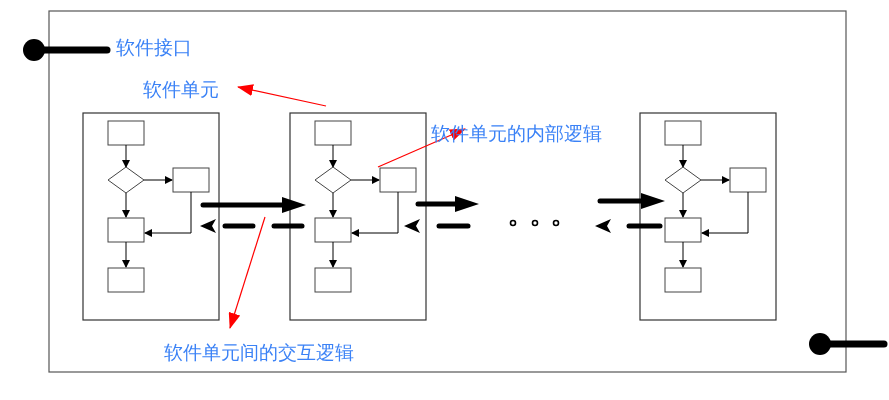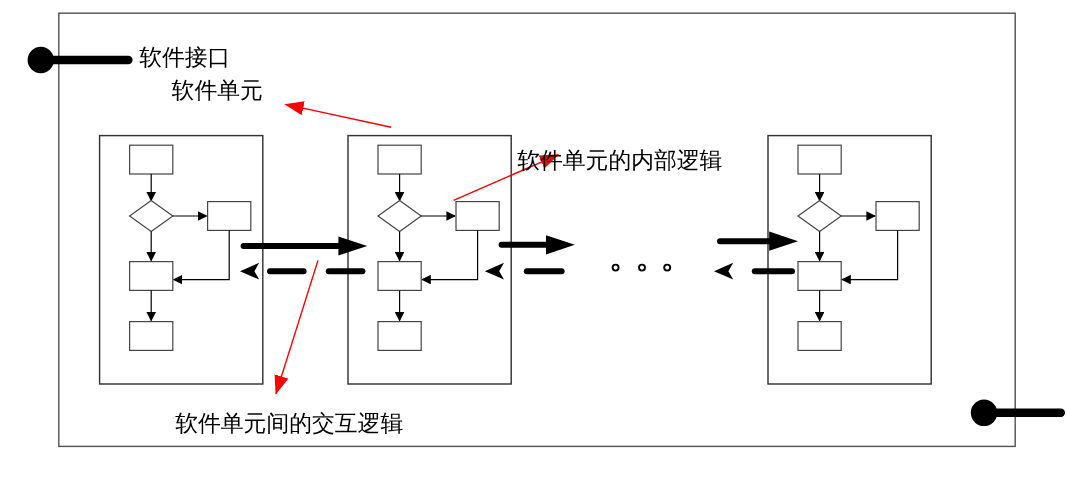--- a/index.html
+++ b/index.html
@@ -1,18 +1,18 @@
 <!DOCTYPE html>
 <html><head>
 <meta charset="utf-8">
 <style>
   html,body{margin:0;padding:0;background:#fff;}
   body{width:889px;height:400px;position:relative;overflow:hidden;font-family:"DejaVu Sans",sans-serif;}
   svg{position:absolute;left:0;top:0;}
-  .lbl{position:absolute;font-size:19px;color:#000000;white-space:nowrap;font-family:"DejaVu Sans",sans-serif;}
+  .lbl{position:absolute;font-size:19px;color:#3b82f6;white-space:nowrap;font-family:"DejaVu Sans",sans-serif;}
 </style>
 </head>
 <body>
 
 <svg id="diagram" width="889" height="400" viewBox="0 0 889 400">
   <defs>
     <marker id="ah" markerWidth="8" markerHeight="8" refX="7" refY="4" orient="auto" markerUnits="userSpaceOnUse">
       <path d="M0,0 L8,4 L0,8 Z" fill="#000"></path>
     </marker>
     <marker id="ahr" markerWidth="16" markerHeight="12" refX="15" refY="6" orient="auto" markerUnits="userSpaceOnUse">
@@ -104,15 +104,15 @@
     <circle cx="535" cy="223" r="2.5" fill="none" stroke="#000" stroke-width="1.6"></circle>
     <circle cx="556" cy="223" r="2.5" fill="none" stroke="#000" stroke-width="1.6"></circle>
   </g>
 
   <line x1="326" y1="106" x2="238" y2="87" stroke="#f00" stroke-width="1.2" marker-end="url(#ahr)"></line>
   <line x1="378" y1="167" x2="465" y2="129" stroke="#f00" stroke-width="1.2" marker-end="url(#ahr)"></line>
   <line x1="265" y1="217" x2="230" y2="328" stroke="#f00" stroke-width="1.2" marker-end="url(#ahr)"></line>
 </svg>
 
 <div class="lbl" style="left:116px;top:35px;">软件接口</div>
-<div class="lbl" style="left:143px;top:63px;">软件单元</div>
+<div class="lbl" style="left:143px;top:77px;">软件单元</div>
 <div class="lbl" style="left:431px;top:121px;">软件单元的内部逻辑</div>
-<div class="lbl" style="left:146px;top:340px;">软件单元间的交互逻辑</div>
+<div class="lbl" style="left:164px;top:340px;">软件单元间的交互逻辑</div>
 
 </body></html>

